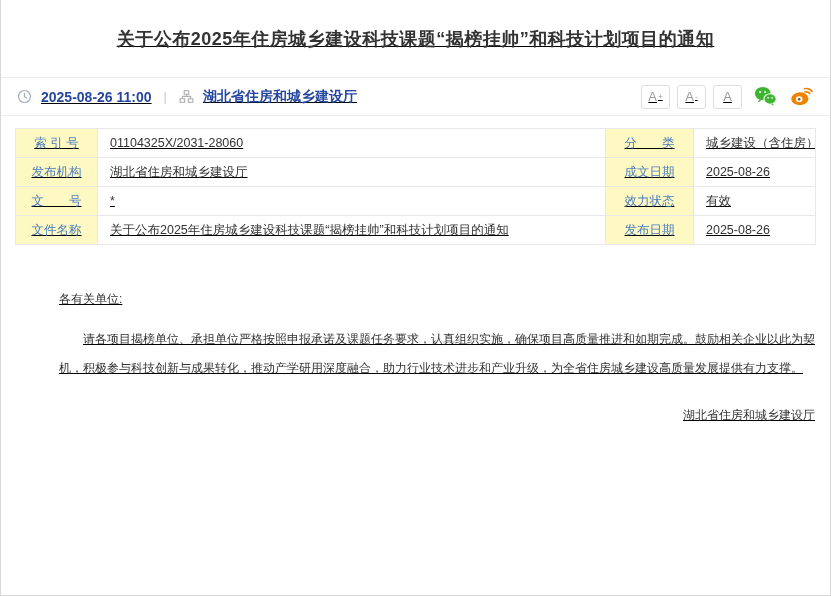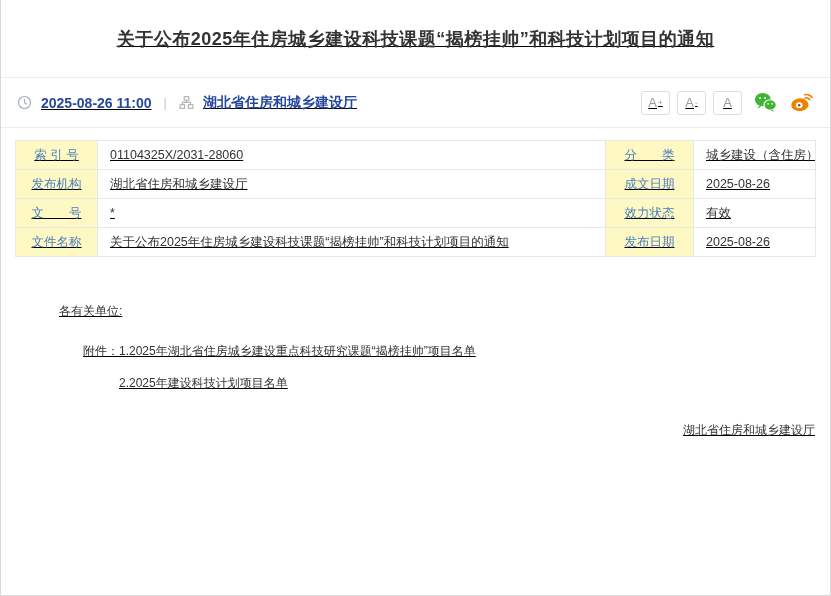--- a/index.html
+++ b/index.html
@@ -7,21 +7,21 @@
   body { font-family:"Liberation Sans", sans-serif; }
   .page{
     width:831px; height:596px; margin:0 auto; background:#fff;
     border:1px solid #d9d9d9; border-top:none; overflow:hidden; position:relative;text-decoration:underline;
   }
   
   .title-bar{ height:77px; display:flex; align-items:center; justify-content:center; padding:0 40px; }
   .doc-title{ font-size:18px; font-weight:600; color:#333; text-align:center; letter-spacing:.5px; }
   
   .meta-bar{
-    height:51px; border-top:1px solid #ededed; border-bottom:1px solid #ededed;
+    height:39px; border-top:1px solid #ededed; border-bottom:1px solid #ededed;
     display:flex; align-items:center; justify-content:space-between; padding:13px 16px;
   }
   .meta-left{ display:flex; align-items:center; gap:9px; }
   .meta-left .icon{ display:inline-flex; width:15px; height:15px; }
   .meta-datetime{ color:#26479e; font-size:14px; font-weight:600; }
   .meta-sep{ color:#c9c9c9; font-size:13px; padding:0 3px; }
   .meta-source{ color:#26479e; font-size:14px; font-weight:600; cursor:pointer; }
   .meta-right{ display:flex; align-items:center; gap:7px; }
   .font-btn{
     min-width:29px; height:24px; border:1px solid #ddd; border-radius:3px; background:#fff;
@@ -140,23 +140,20 @@
         <td class="lbl">文件名称</td>
         <td class="val">关于公布2025年住房城乡建设科技课题“揭榜挂帅”和科技计划项目的通知</td>
         <td class="lbl">发布日期</td>
         <td class="val">2025-08-26</td>
       </tr>
     </tbody>
   </table>
 
   <div class="article">
     <div class="salutation">各有关单位:</div>
-    <div class="attachments">
-      <div class="attach-line1">附件：1.2025年湖北省住房城乡建设重点科技研究课题“揭榜挂帅”项目名单</div>
-      <div class="attach-line2">2.2025年建设科技计划项目名单</div>
-    </div>
+    <p>请各项目揭榜单位、承担单位严格按照申报承诺及课题任务要求，认真组织实施，确保项目高质量推进和如期完成。鼓励相关企业以此为契机，积极参与科技创新与成果转化，推动产学研用深度融合，助力行业技术进步和产业升级，为全省住房城乡建设高质量发展提供有力支撑。</p>
     <div class="sig-block">
       <div class="signature">湖北省住房和城乡建设厅</div>
 
     </div>
   </div>
 
 </div>
 
 </body></html>

